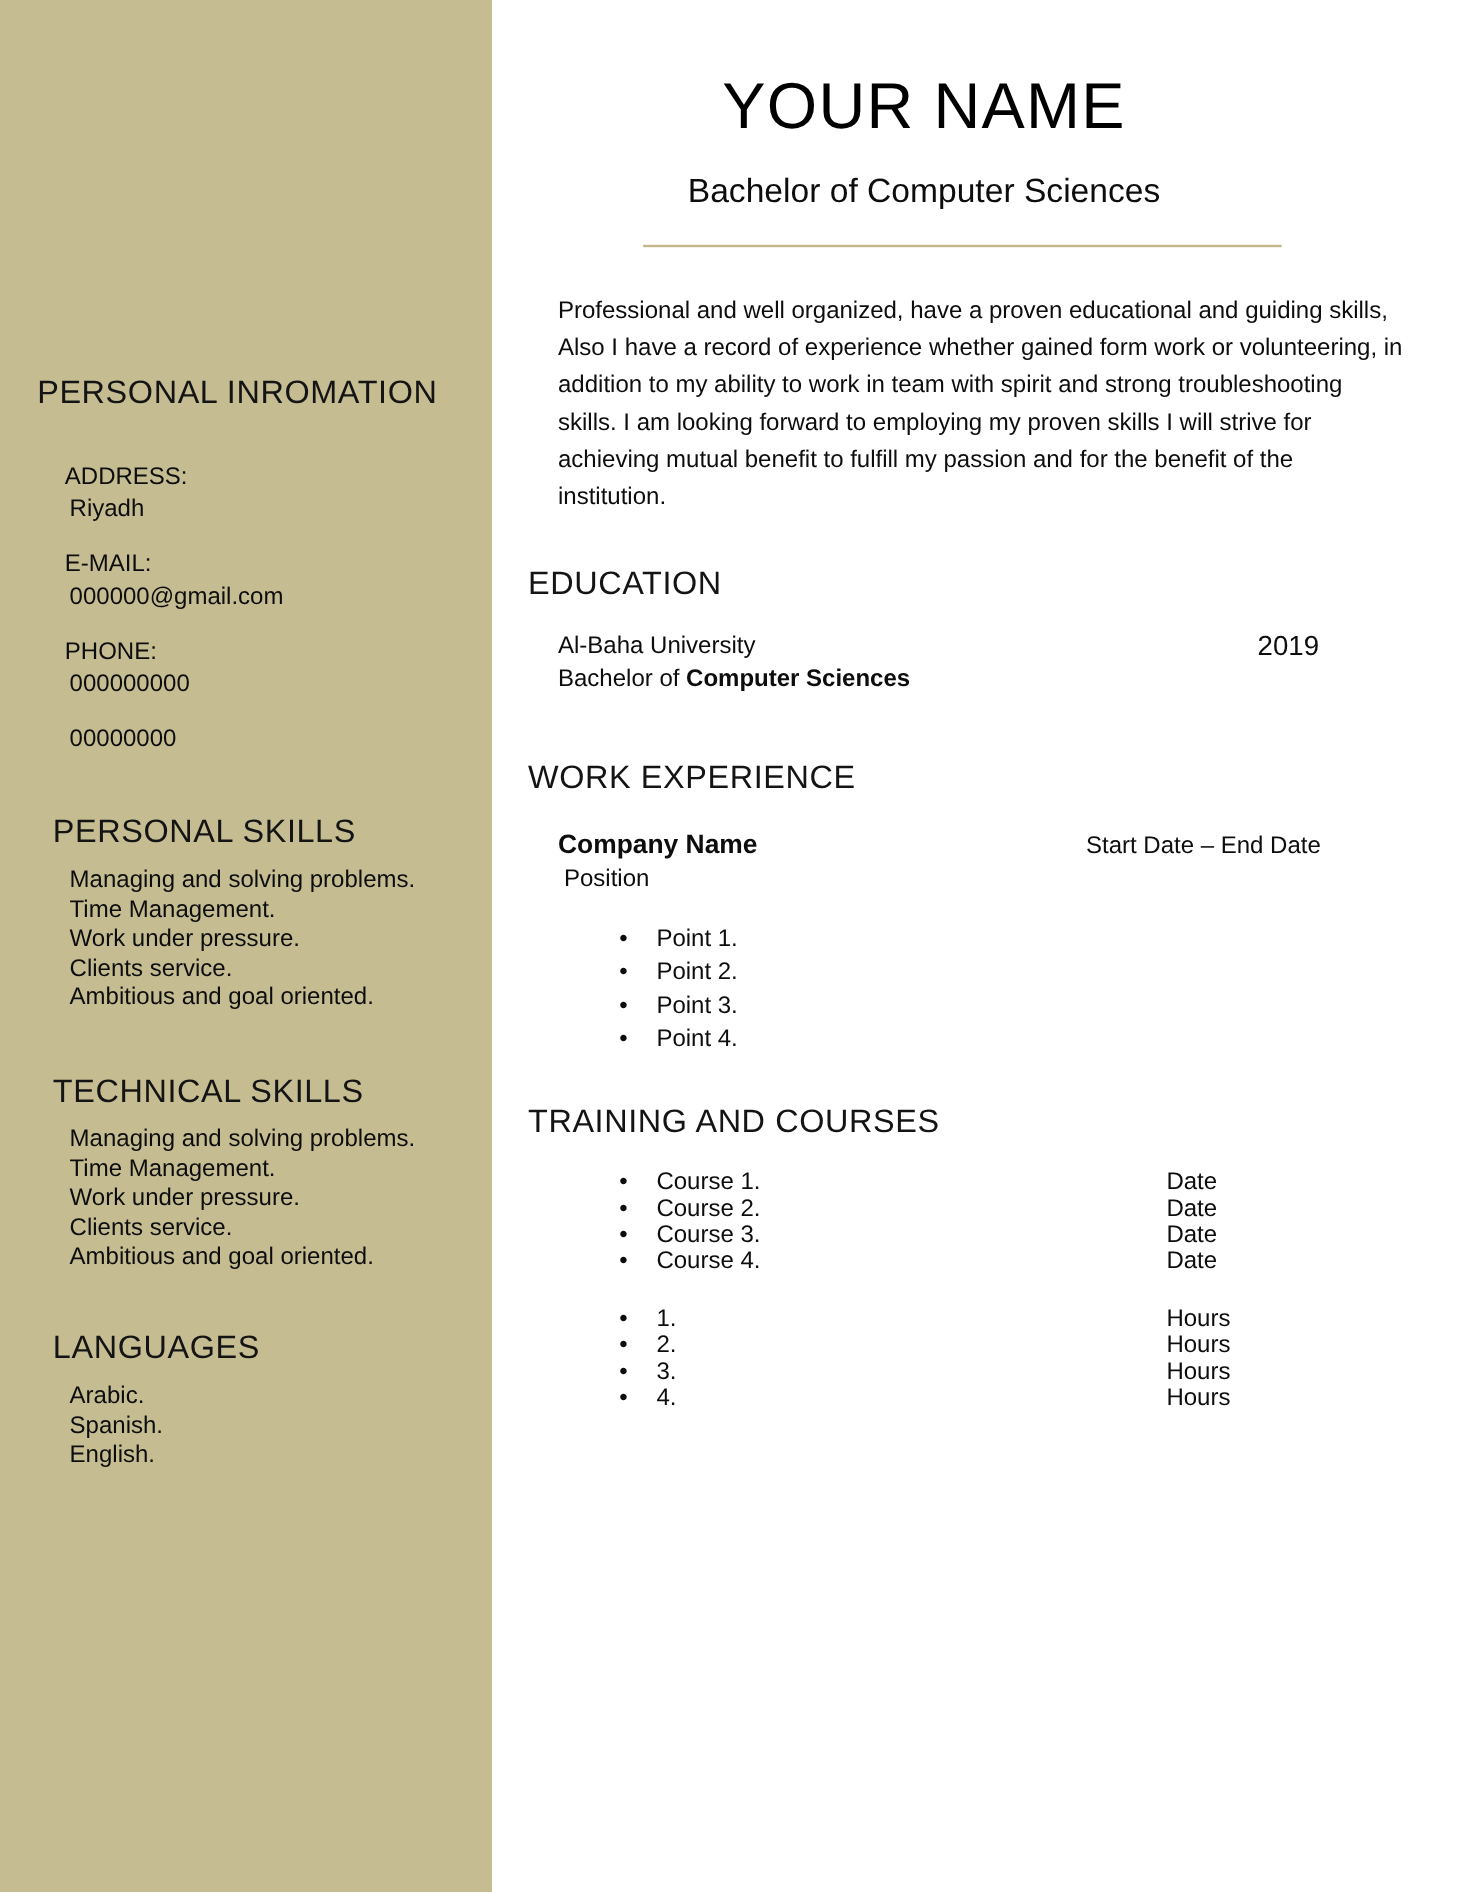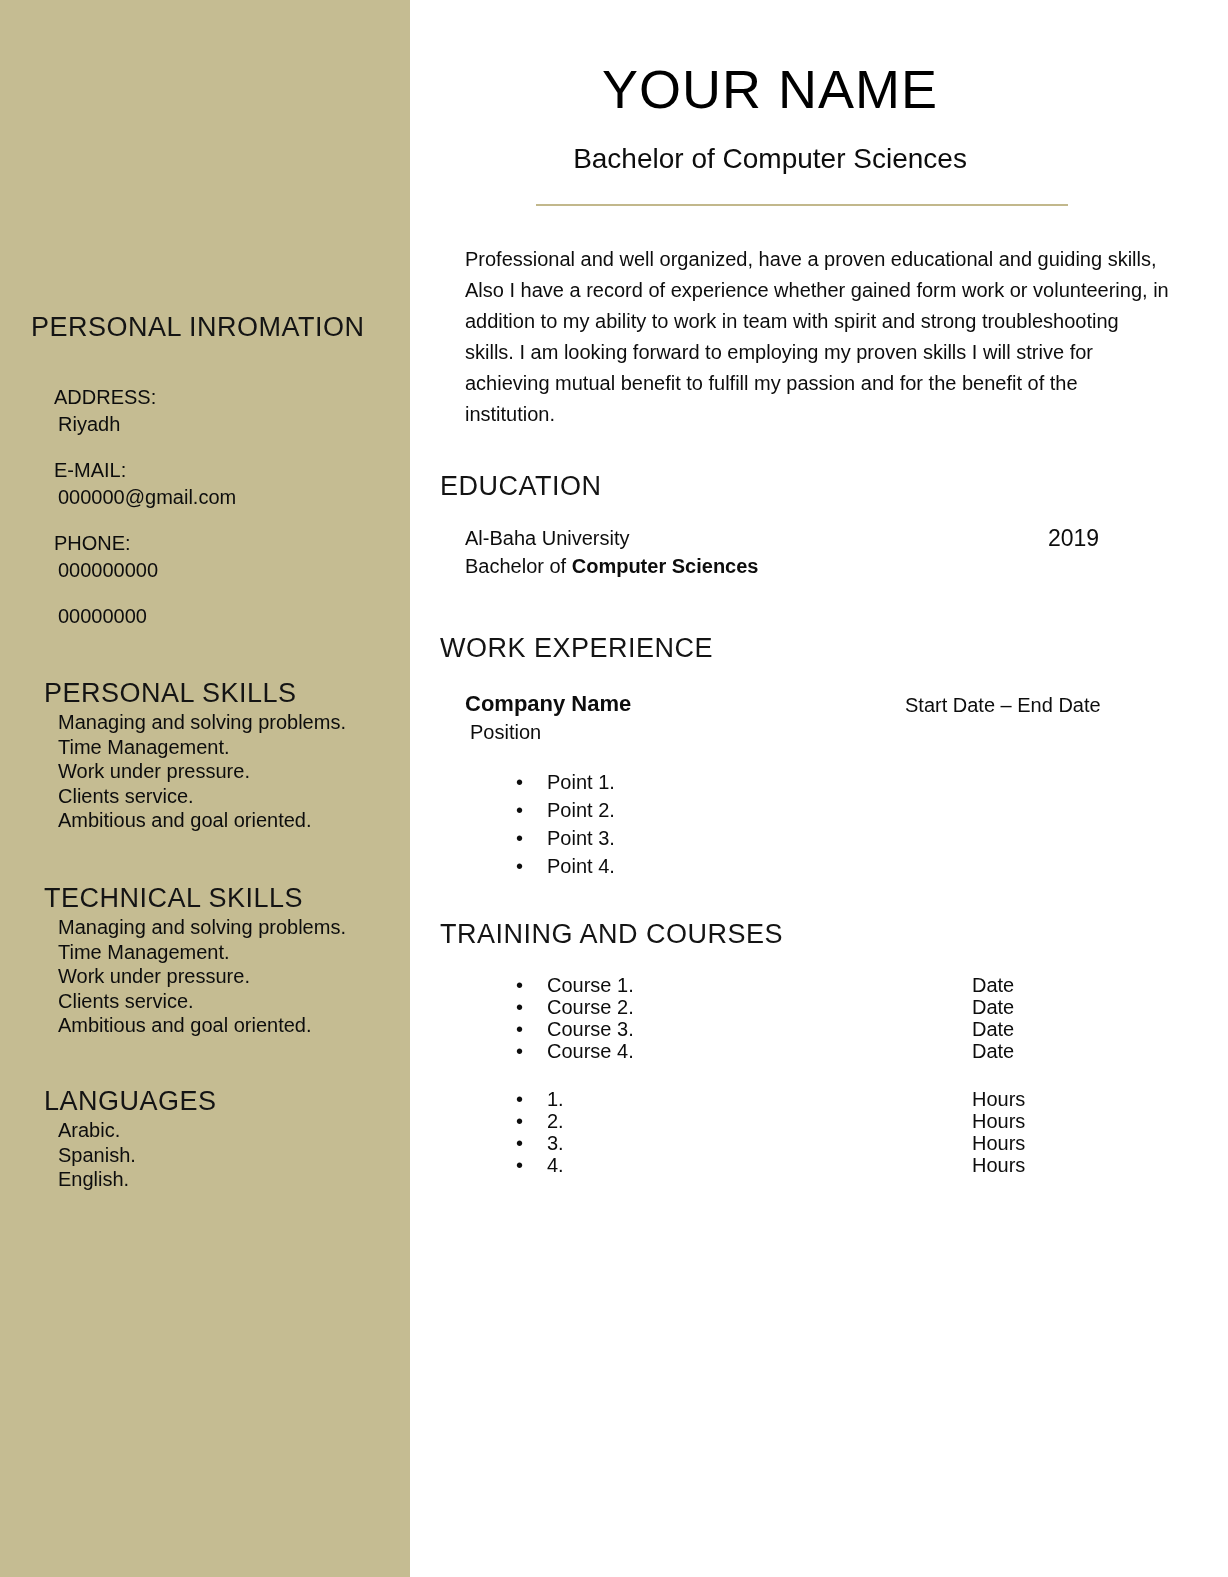--- a/index.html
+++ b/index.html
@@ -40,21 +40,21 @@
   .contact-label {
     font-size: 20px;
     line-height: 27px;
     padding-left: 54px;
   }
   .contact-value {
     font-size: 20px;
     line-height: 27px;
     padding-left: 58px;
   }
-  .side-list { list-style: none; }
+  .side-list { margin-top: 11px; list-style: none; }
   .side-list li {
     font-size: 20px;
     line-height: 24.6px;
     padding-left: 58px;
   }
   .mt-skills   { margin-top: 46px; }
   .mt-tech     { margin-top: 48px; }
   .mt-lang     { margin-top: 46px; }
 
   

